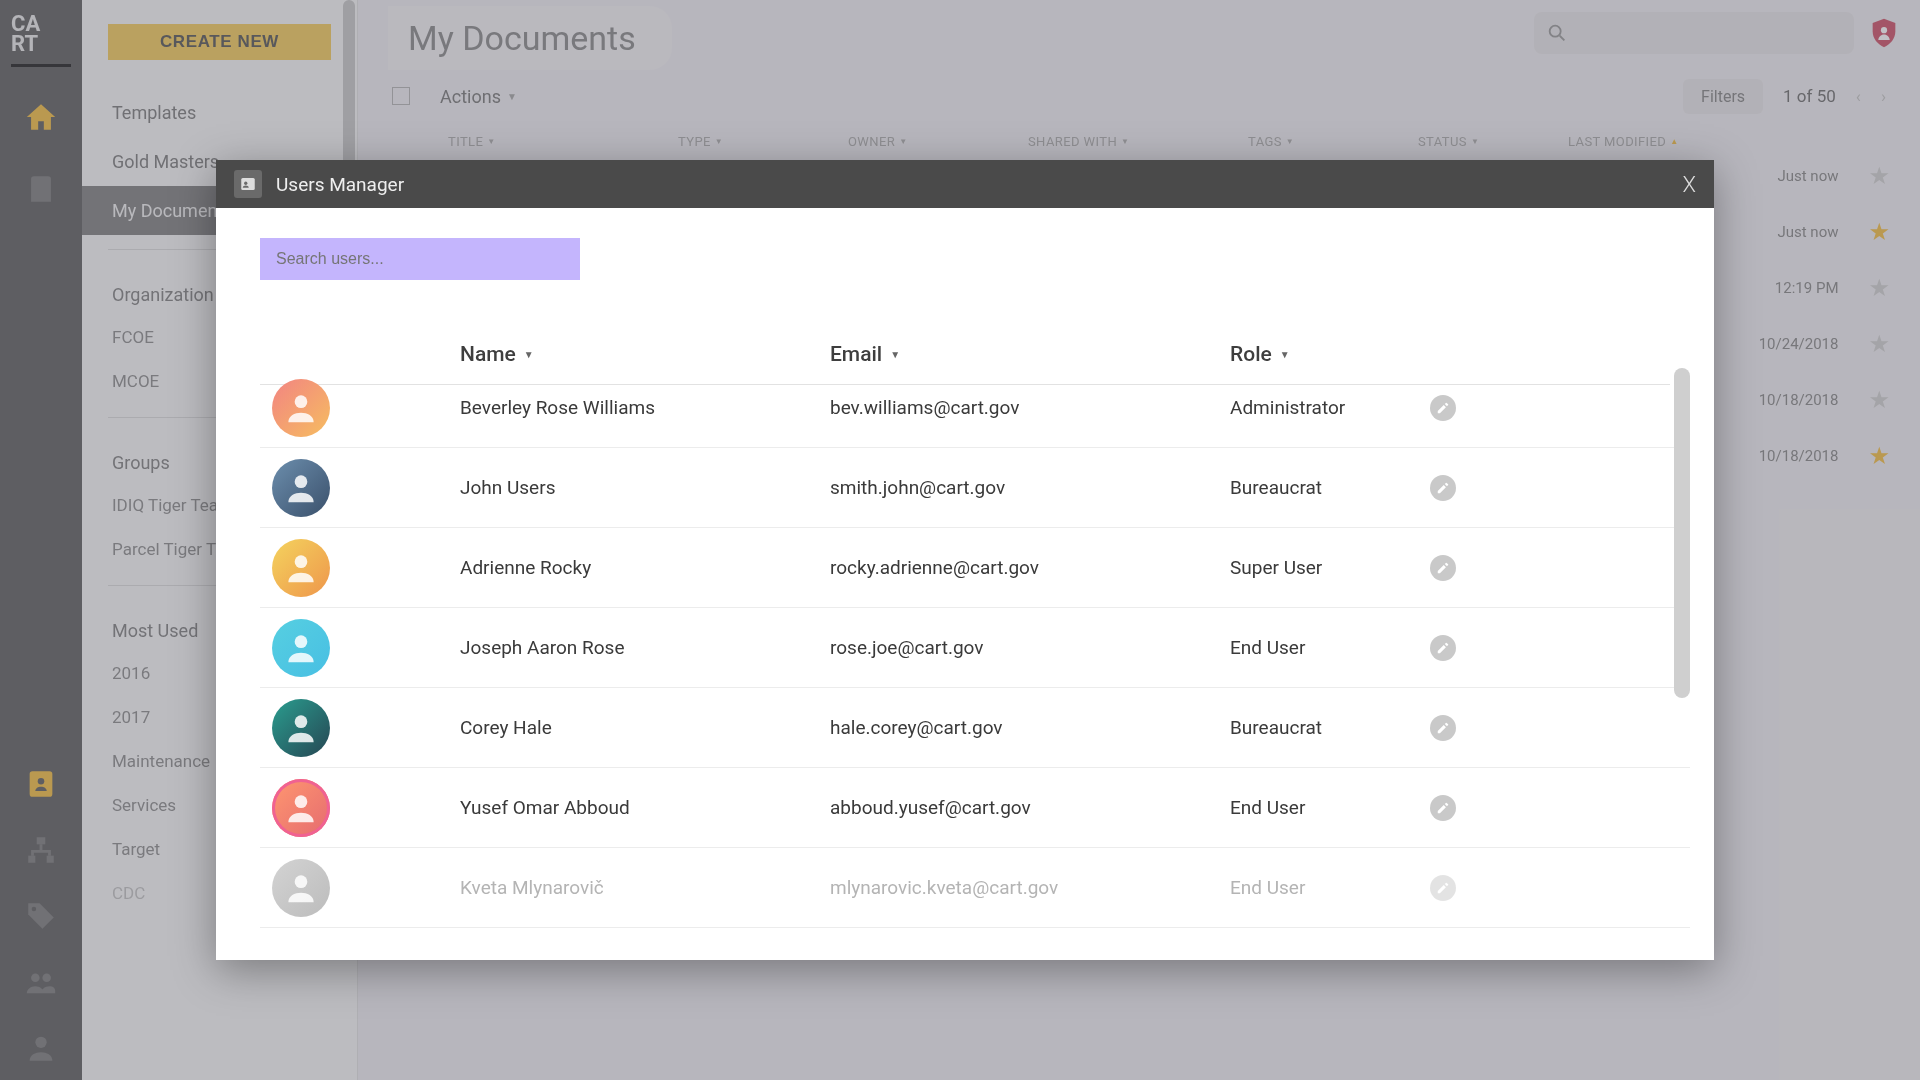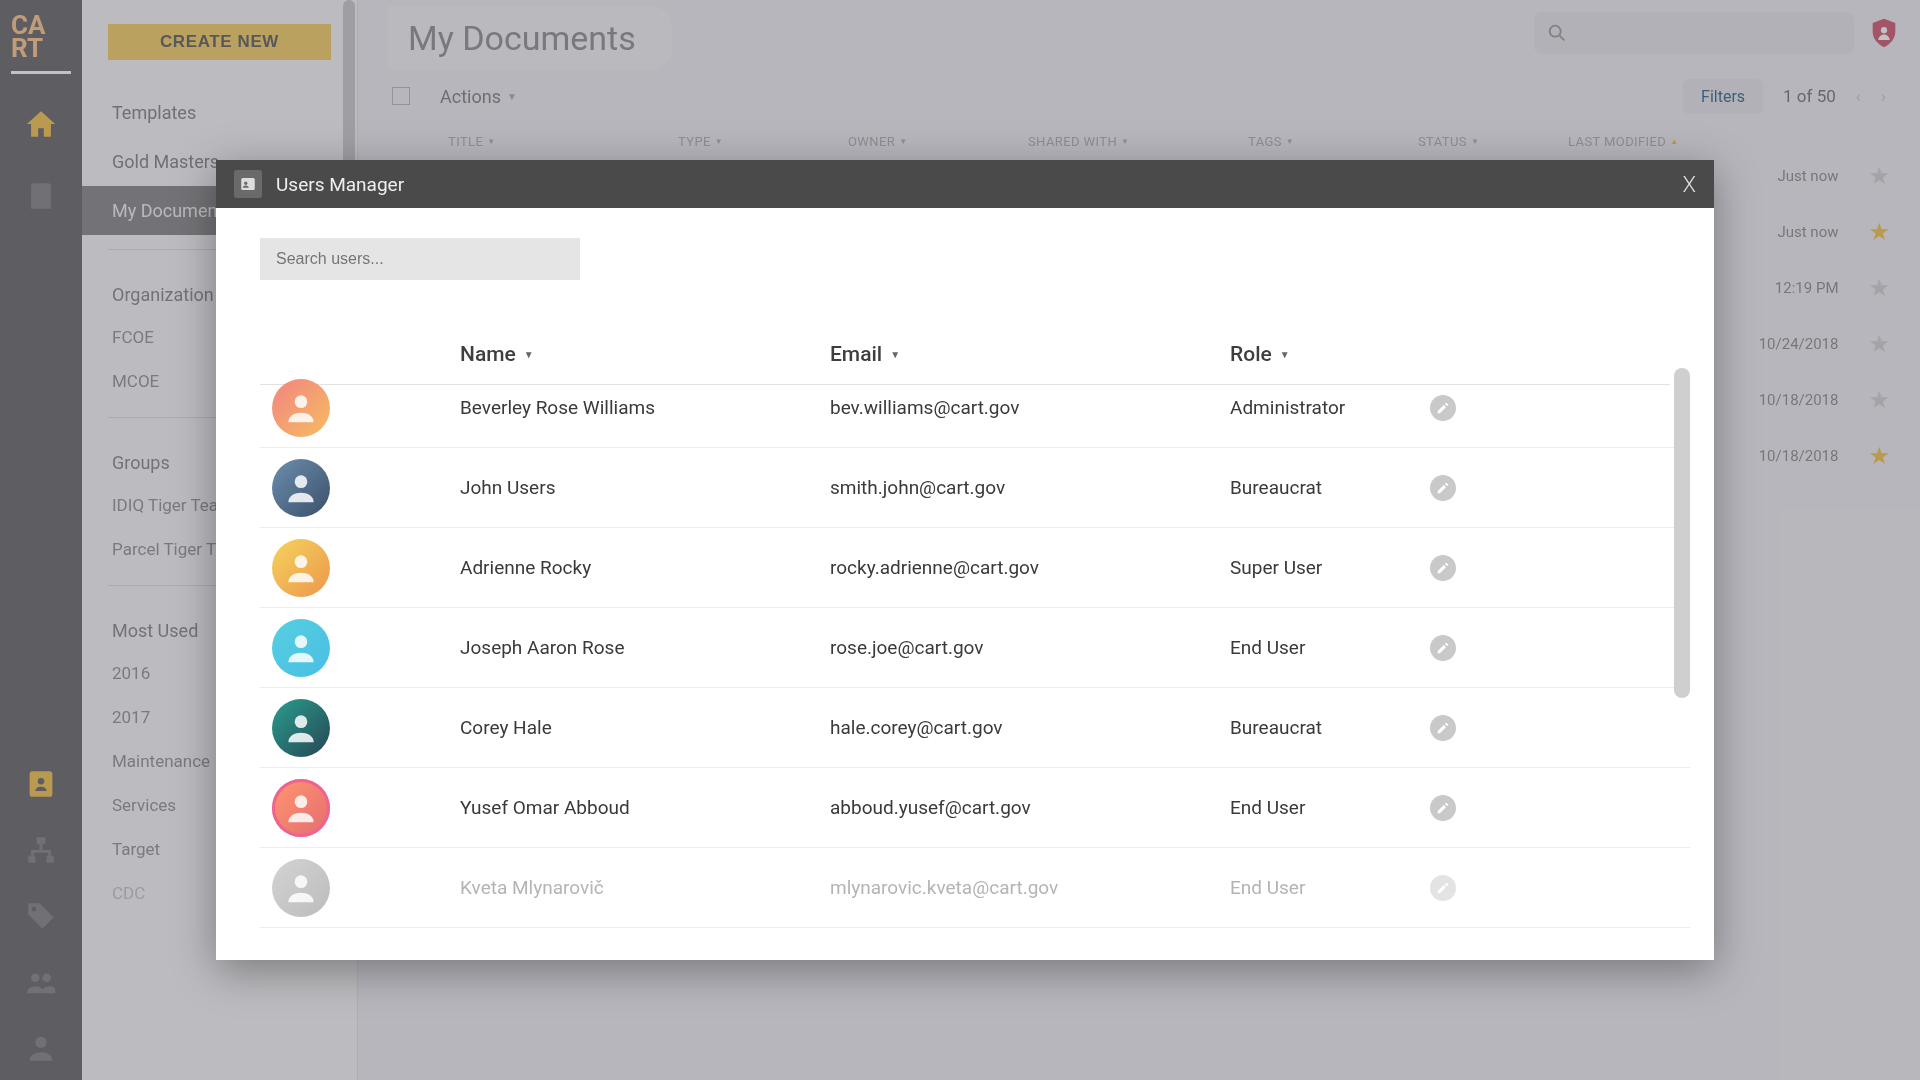--- a/index.html
+++ b/index.html
@@ -12,24 +12,24 @@
 }
 
 
 .left-rail {
   position: absolute; left: 0; top: 0; width: 82px; height: 1080px;
   background: #4a4a4a;
   display: flex; flex-direction: column; align-items: center;
   padding-top: 8px;
 }
 .left-rail .logo {
-  color: #fdba74; font-weight: 700; font-size: 26px;
+  color: #e5e5e5; font-weight: 700; font-size: 22px;
   line-height: 0.9; text-align: left; padding: 6px 0 10px 0;
   width: 60px;
-  border-bottom: 3px solid #ffffff;
+  border-bottom: 3px solid #000000;
 }
 .left-rail .rail-icon {
   width: 44px; height: 44px; margin-top: 28px;
   display: flex; align-items: center; justify-content: center;
   color: #6c6c6c;
 }
 .left-rail .rail-icon.active { color: #f0b429; }
 .left-rail .rail-group-bottom { margin-top: auto; margin-bottom: 10px; display:flex; flex-direction:column; align-items:center; }
 .left-rail .rail-group-bottom .rail-icon { margin-top: 22px; }
 .rail-icon svg { width: 34px; height: 34px; }
@@ -177,21 +177,21 @@
   gap: 14px;
   font-size: 19px;
 }
 .modal-header .close { margin-left:auto; font-size:22px; font-weight:300; cursor:pointer; color:#ddd;}
 .modal-header .um-icon {
   width:28px; height:28px; background:#6a6a6a; border-radius:3px;
   display:flex; align-items:center; justify-content:center;
 }
 .modal-body { flex:1; padding: 30px 44px 0 44px; position:relative; }
 .search-users {
-  background:#e5e5e5; border:none; padding:12px 16px;
+  background:#c4b5fd; border:none; padding:12px 16px;
   width: 320px; font-size:16px; color:#555;
   outline:none;
 }
 .modal-body .columns {
   margin-top: 62px;
   display:grid;
   grid-template-columns: 200px 370px 400px 200px 80px;
   font-size: 21px; color:#3e3e3e; font-weight:500;
   padding-bottom: 18px;
   border-bottom: 1px solid #e2e2e2;
@@ -350,21 +350,21 @@
   </div>
 
   <div class="toolbar">
     <div class="chk"></div>
     <div class="actions">
       <span>Actions</span>
       <span style="font-size:10px;color:#999;">▼</span>
     </div>
     <div class="right">
       <div class="filters-box">
-        <span style="color:#0c4a6e;">Filters</span>
+        <span style="color:#737373;">Filters</span>
       </div>
       <div class="pager">
         <span>1 of 50</span>
         <span class="arr">‹</span>
         <span class="arr">›</span>
       </div>
     </div>
   </div>
 
   <div class="column-row">

